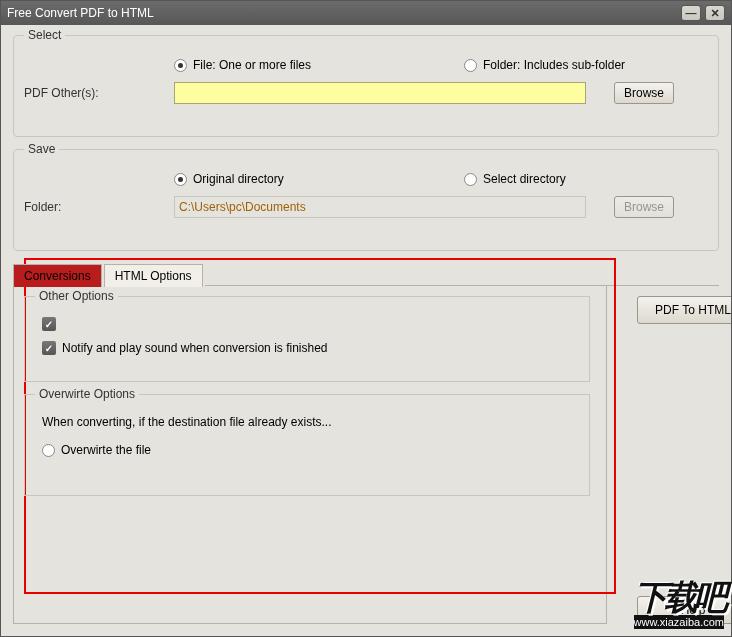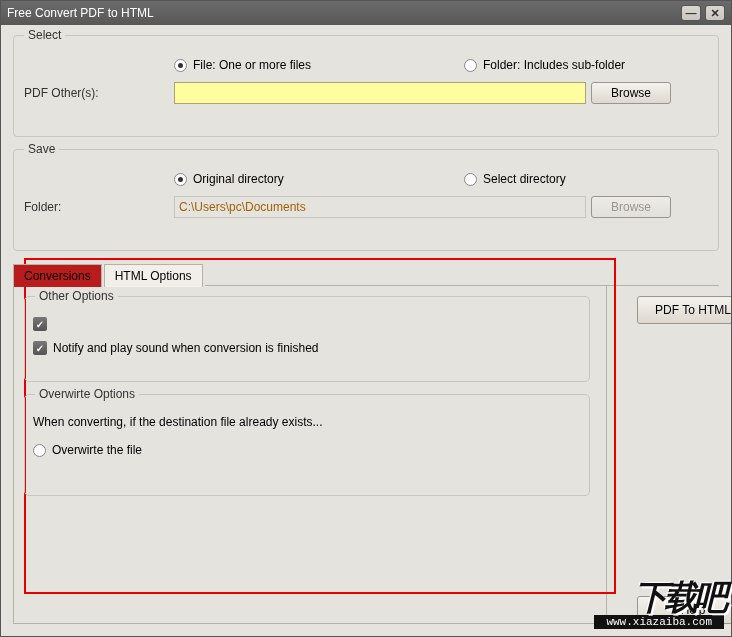--- a/index.html
+++ b/index.html
@@ -12,37 +12,37 @@
 .fieldset .legend { position: absolute; top: -8px; left: 10px; background: #e5e3de; padding: 0 4px; color: #333; }
 .row { display: flex; align-items: center; margin-bottom: 10px; }
 .row:last-child { margin-bottom: 0; }
 .label-col { width: 150px; color: #333; }
 .radio-row { display: flex; align-items: center; }
 .radio-row .option { display: flex; align-items: flex-end; margin-right: 30px; }
 .radio { width: 13px; height: 13px; border: 1px solid #888; border-radius: 50%; background: #fff; margin-right: 6px; display: flex; align-items: center; justify-content: center; cursor: pointer; }
 .radio.checked::after { content: ""; width: 5px; height: 5px; border-radius: 50%; background: #333; }
 .input-yellow { flex: 1; max-width: 412px; height: 22px; background: #fefea0; border: 1px solid #a8a47a; padding: 2px 4px; }
 .input-disabled { flex: 1; max-width: 412px; height: 22px; background: #e5e3de; border: 1px solid #c9c6bf; color: #a16207; padding: 2px 4px; display: flex; align-items: center; }
-.btn { width: 80px; height: 22px; background: linear-gradient(#f4f2ec,#ddd9d0); border: 1px solid #9a968c; border-radius: 3px; cursor: pointer; display: flex; align-items: center; justify-content: center; margin-left: 5px; }
+.btn { width: 60px; height: 22px; background: linear-gradient(#f4f2ec,#ddd9d0); border: 1px solid #9a968c; border-radius: 3px; cursor: pointer; display: flex; align-items: center; justify-content: center; margin-left: 28px; }
 .btn.disabled { color: #9a968c; cursor: default; background: linear-gradient(#ecebe6,#e2e0da); }
 .tabs { display: flex; align-items: flex-end; margin-top: 6px; position: relative; }
 .tab { padding: 4px 10px; border: 1px solid #b5b2a9; border-bottom: none; background: #f1efe8; margin-right: 2px; position: relative; top: 1px; cursor: pointer; }
 .tab.active { background: #b91c1c; font-weight: normal; z-index: 2; }
 .tab-baseline { height: 1px; background: #b5b2a9; flex: 1; position: relative; top: 0; }
 .tab-body { border: 1px solid #b5b2a9; border-top: none; padding: 10px; position: relative; height: 338px; }
 .red-frame { position: absolute; border: 2px solid #e60000; left: 10px; top: -28px; width: 592px; height: 336px; pointer-events: none; }
-.inner-fieldset { position: relative; border: 1px solid #c9c6bf; border-radius: 5px; padding: 20px 8px 14px; width: 566px; margin-bottom: 12px; }
+.inner-fieldset { position: relative; border: 1px solid #c9c6bf; border-radius: 0; padding: 20px 17px 14px; width: 566px; margin-bottom: 12px; }
 .inner-fieldset .legend { position: absolute; top: -8px; left: 10px; background: #e5e3de; padding: 0 4px; color: #333; }
 .checkbox { width: 14px; height: 14px; background: linear-gradient(#777,#555); border-radius: 2px; margin-right: 6px; display: flex; align-items: center; justify-content: center; cursor: pointer; }
 .checkbox::after { content: "✓"; color: #fff; font-size: 10px; font-weight: bold; }
 .check-row { display: flex; align-items: center; margin-bottom: 10px; }
 .sidebtn { width: 112px; height: 28px; background: linear-gradient(#f4f2ec,#ddd9d0); border: 1px solid #9a968c; border-radius: 3px; display: flex; align-items: center; justify-content: center; cursor: pointer; margin-left: 20px; }
 .watermark { position: absolute; right: 8px; bottom: 8px; text-align: right; pointer-events: none; }
 .watermark .chi { font-size: 34px; font-weight: bold; font-style: italic; color: #111; text-shadow: 2px 2px 0 #fff, -1px -1px 0 #fff; letter-spacing: -4px; }
-.watermark .url { font-size: 11px; color: #fff; background: #111; padding: 1px 12px; margin-top: -6px; font-family: Liberation Mono, monospace; }
+.watermark .url { font-size: 11px; color: #fff; background: #111; padding: 1px 0; margin-top: -6px; }
 </style>
 </head>
 <body>
 
 <div class="titlebar">
   <span class="title">Free Convert PDF to HTML</span>
   <div class="winbtn">—</div>
   <div class="winbtn">✕</div>
 </div>
 

